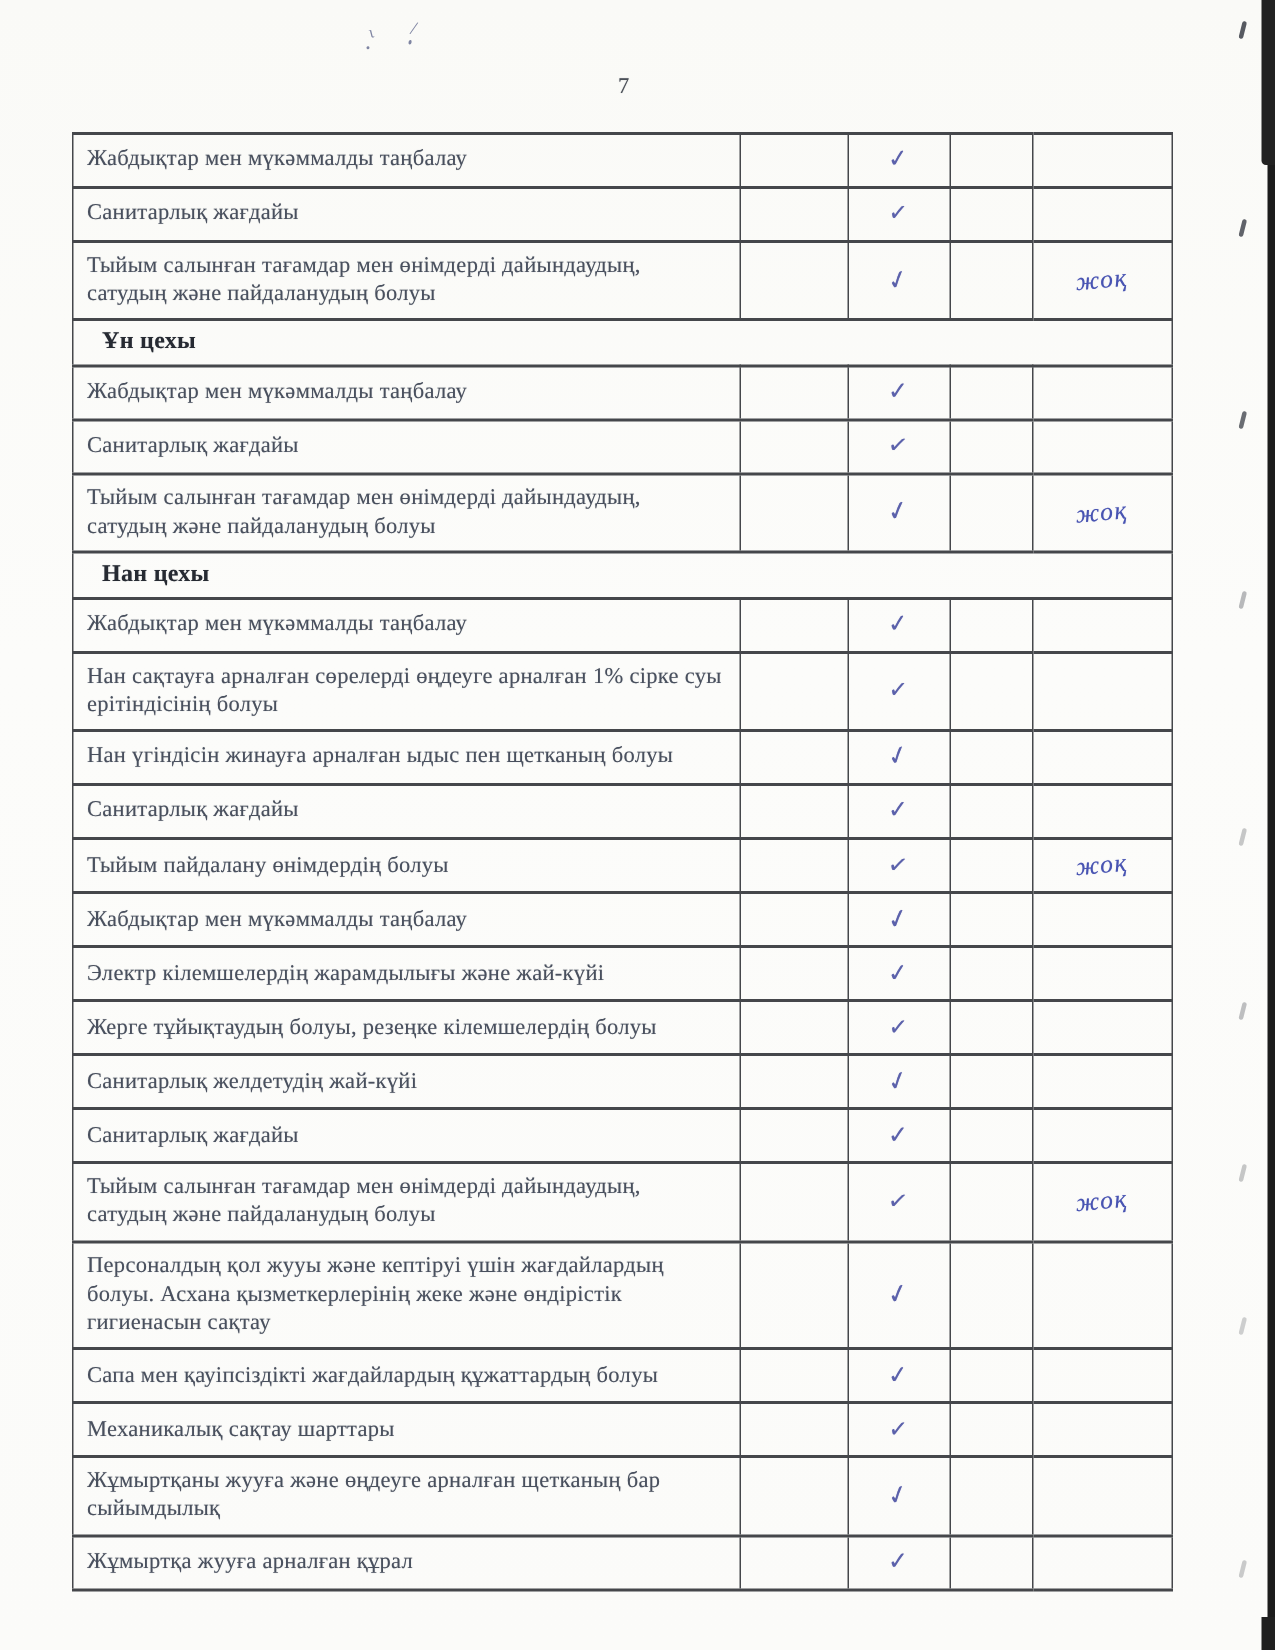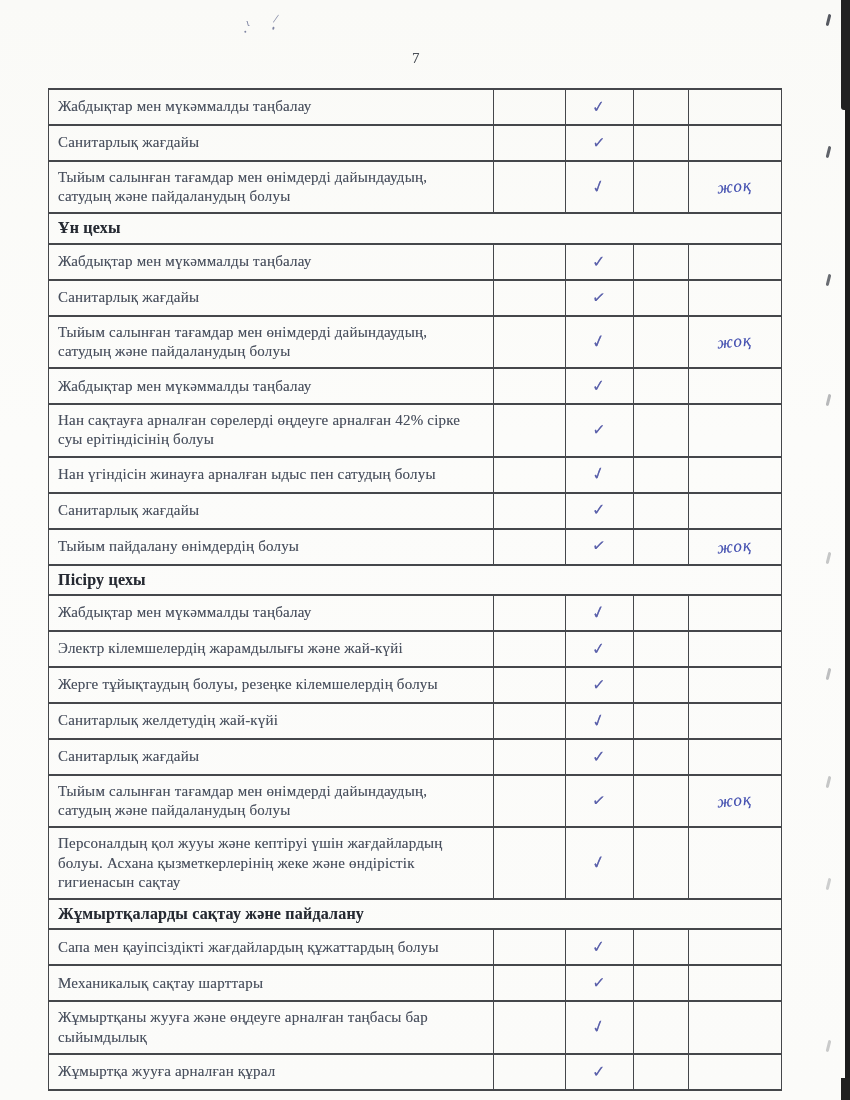--- a/index.html
+++ b/index.html
@@ -36,21 +36,21 @@
     text-shadow:0 0 0.6px rgba(73,80,94,.45);
     height:36px;
     vertical-align:middle;
     box-sizing:border-box;
     letter-spacing:.2px;
     overflow:hidden;
   }
   table.checklist td { border-top-width:2px; border-bottom-width:2px; }
   tr.section-row td {
     font-weight:bold; font-size:16px; color:#262a32;
-    height:30px; padding:4px 9px;
+    height:30px; padding:4px 19px;
     border-top-width:2.4px;
   }
   td.cell-check, td.cell-mid, td.cell-note { text-align:center; padding:2px; }
   .checkmark {
     display:inline-block;
     color:var(--check-ink,#5b61ab);
     font-family:"DejaVu Sans",sans-serif;
     font-size:16px; font-weight:normal;
     text-shadow:0 0 0.5px rgba(91,97,171,.6);
   }
@@ -126,58 +126,58 @@
           <td class="cell-mid"></td>
           <td class="cell-note"></td>
         </tr>
         <tr>
           <td>Тыйым салынған тағамдар мен өнімдерді дайындаудың, сатудың және пайдаланудың болуы</td>
           <td class="cell-mid"></td>
           <td class="cell-check"><span class="checkmark" style="transform: rotate(-10deg) scaleY(1.15);">✓</span></td>
           <td class="cell-mid"></td>
           <td class="cell-note"><span class="note">жоқ</span></td>
         </tr>
-        <tr>
-          <td>Жабдықтар мен мүкәммалды таңбалау</td>
-          <td class="cell-mid"></td>
-          <td class="cell-check"><span class="checkmark" style="transform: rotate(-6deg);">✓</span></td>
-          <td class="cell-mid"></td>
-          <td class="cell-note"></td>
-        </tr>
-        <tr>
-          <td>Нан сақтауға арналған сөрелерді өңдеуге арналған 42% сірке суы ерітіндісінің болуы</td>
-          <td class="cell-mid"></td>
-          <td class="cell-check"><span class="checkmark" style="transform: rotate(5deg) scaleX(0.92);">✓</span></td>
-          <td class="cell-mid"></td>
-          <td class="cell-note"></td>
-        </tr>
-        <tr>
-          <td>Нан үгіндісін жинауға арналған ыдыс пен сатудың болуы</td>
+        <tr class="section-row">
+          <td colspan="5">Нан цехы</td>
+        </tr>
+        <tr>
+          <td>Жабдықтар мен мүкәммалды таңбалау</td>
+          <td class="cell-mid"></td>
+          <td class="cell-check"><span class="checkmark" style="transform: rotate(-6deg);">✓</span></td>
+          <td class="cell-mid"></td>
+          <td class="cell-note"></td>
+        </tr>
+        <tr>
+          <td>Нан сақтауға арналған сөрелерді өңдеуге арналған 1% сірке суы ерітіндісінің болуы</td>
+          <td class="cell-mid"></td>
+          <td class="cell-check"><span class="checkmark" style="transform: rotate(5deg) scaleX(0.92);">✓</span></td>
+          <td class="cell-mid"></td>
+          <td class="cell-note"></td>
+        </tr>
+        <tr>
+          <td>Нан үгіндісін жинауға арналған ыдыс пен щетканың болуы</td>
           <td class="cell-mid"></td>
           <td class="cell-check"><span class="checkmark" style="transform: rotate(-14deg) scaleY(1.1);">✓</span></td>
           <td class="cell-mid"></td>
           <td class="cell-note"></td>
         </tr>
         <tr>
           <td>Санитарлық жағдайы</td>
           <td class="cell-mid"></td>
           <td class="cell-check"><span class="checkmark" style="transform: rotate(-2deg);">✓</span></td>
           <td class="cell-mid"></td>
           <td class="cell-note"></td>
         </tr>
         <tr>
           <td>Тыйым пайдалану өнімдердің болуы</td>
           <td class="cell-mid"></td>
           <td class="cell-check"><span class="checkmark" style="transform: rotate(8deg);">✓</span></td>
           <td class="cell-mid"></td>
           <td class="cell-note"><span class="note">жоқ</span></td>
         </tr>
-        <tr class="section-row">
-          <td colspan="5">Пісіру цехы</td>
-        </tr>
         <tr>
           <td>Жабдықтар мен мүкәммалды таңбалау</td>
           <td class="cell-mid"></td>
           <td class="cell-check"><span class="checkmark" style="transform: rotate(-10deg) scaleY(1.15);">✓</span></td>
           <td class="cell-mid"></td>
           <td class="cell-note"></td>
         </tr>
         <tr>
           <td>Электр кілемшелердің жарамдылығы және жай-күйі</td>
           <td class="cell-mid"></td>
@@ -213,39 +213,36 @@
           <td class="cell-mid"></td>
           <td class="cell-note"><span class="note">жоқ</span></td>
         </tr>
         <tr>
           <td>Персоналдың қол жууы және кептіруі үшін жағдайлардың болуы. Асхана қызметкерлерінің жеке және өндірістік гигиенасын сақтау</td>
           <td class="cell-mid"></td>
           <td class="cell-check"><span class="checkmark" style="transform: rotate(-10deg) scaleY(1.15);">✓</span></td>
           <td class="cell-mid"></td>
           <td class="cell-note"></td>
         </tr>
-        <tr class="section-row">
-          <td colspan="5">Жұмыртқаларды сақтау және пайдалану</td>
-        </tr>
         <tr>
           <td>Сапа мен қауіпсіздікті жағдайлардың құжаттардың болуы</td>
           <td class="cell-mid"></td>
           <td class="cell-check"><span class="checkmark" style="transform: rotate(-6deg);">✓</span></td>
           <td class="cell-mid"></td>
           <td class="cell-note"></td>
         </tr>
         <tr>
           <td>Механикалық сақтау шарттары</td>
           <td class="cell-mid"></td>
           <td class="cell-check"><span class="checkmark" style="transform: rotate(5deg) scaleX(0.92);">✓</span></td>
           <td class="cell-mid"></td>
           <td class="cell-note"></td>
         </tr>
         <tr>
-          <td>Жұмыртқаны жууға және өңдеуге арналған таңбасы бар сыйымдылық</td>
+          <td>Жұмыртқаны жууға және өңдеуге арналған щетканың бар сыйымдылық</td>
           <td class="cell-mid"></td>
           <td class="cell-check"><span class="checkmark" style="transform: rotate(-14deg) scaleY(1.1);">✓</span></td>
           <td class="cell-mid"></td>
           <td class="cell-note"></td>
         </tr>
         <tr>
           <td>Жұмыртқа жууға арналған құрал</td>
           <td class="cell-mid"></td>
           <td class="cell-check"><span class="checkmark" style="transform: rotate(-2deg);">✓</span></td>
           <td class="cell-mid"></td>

